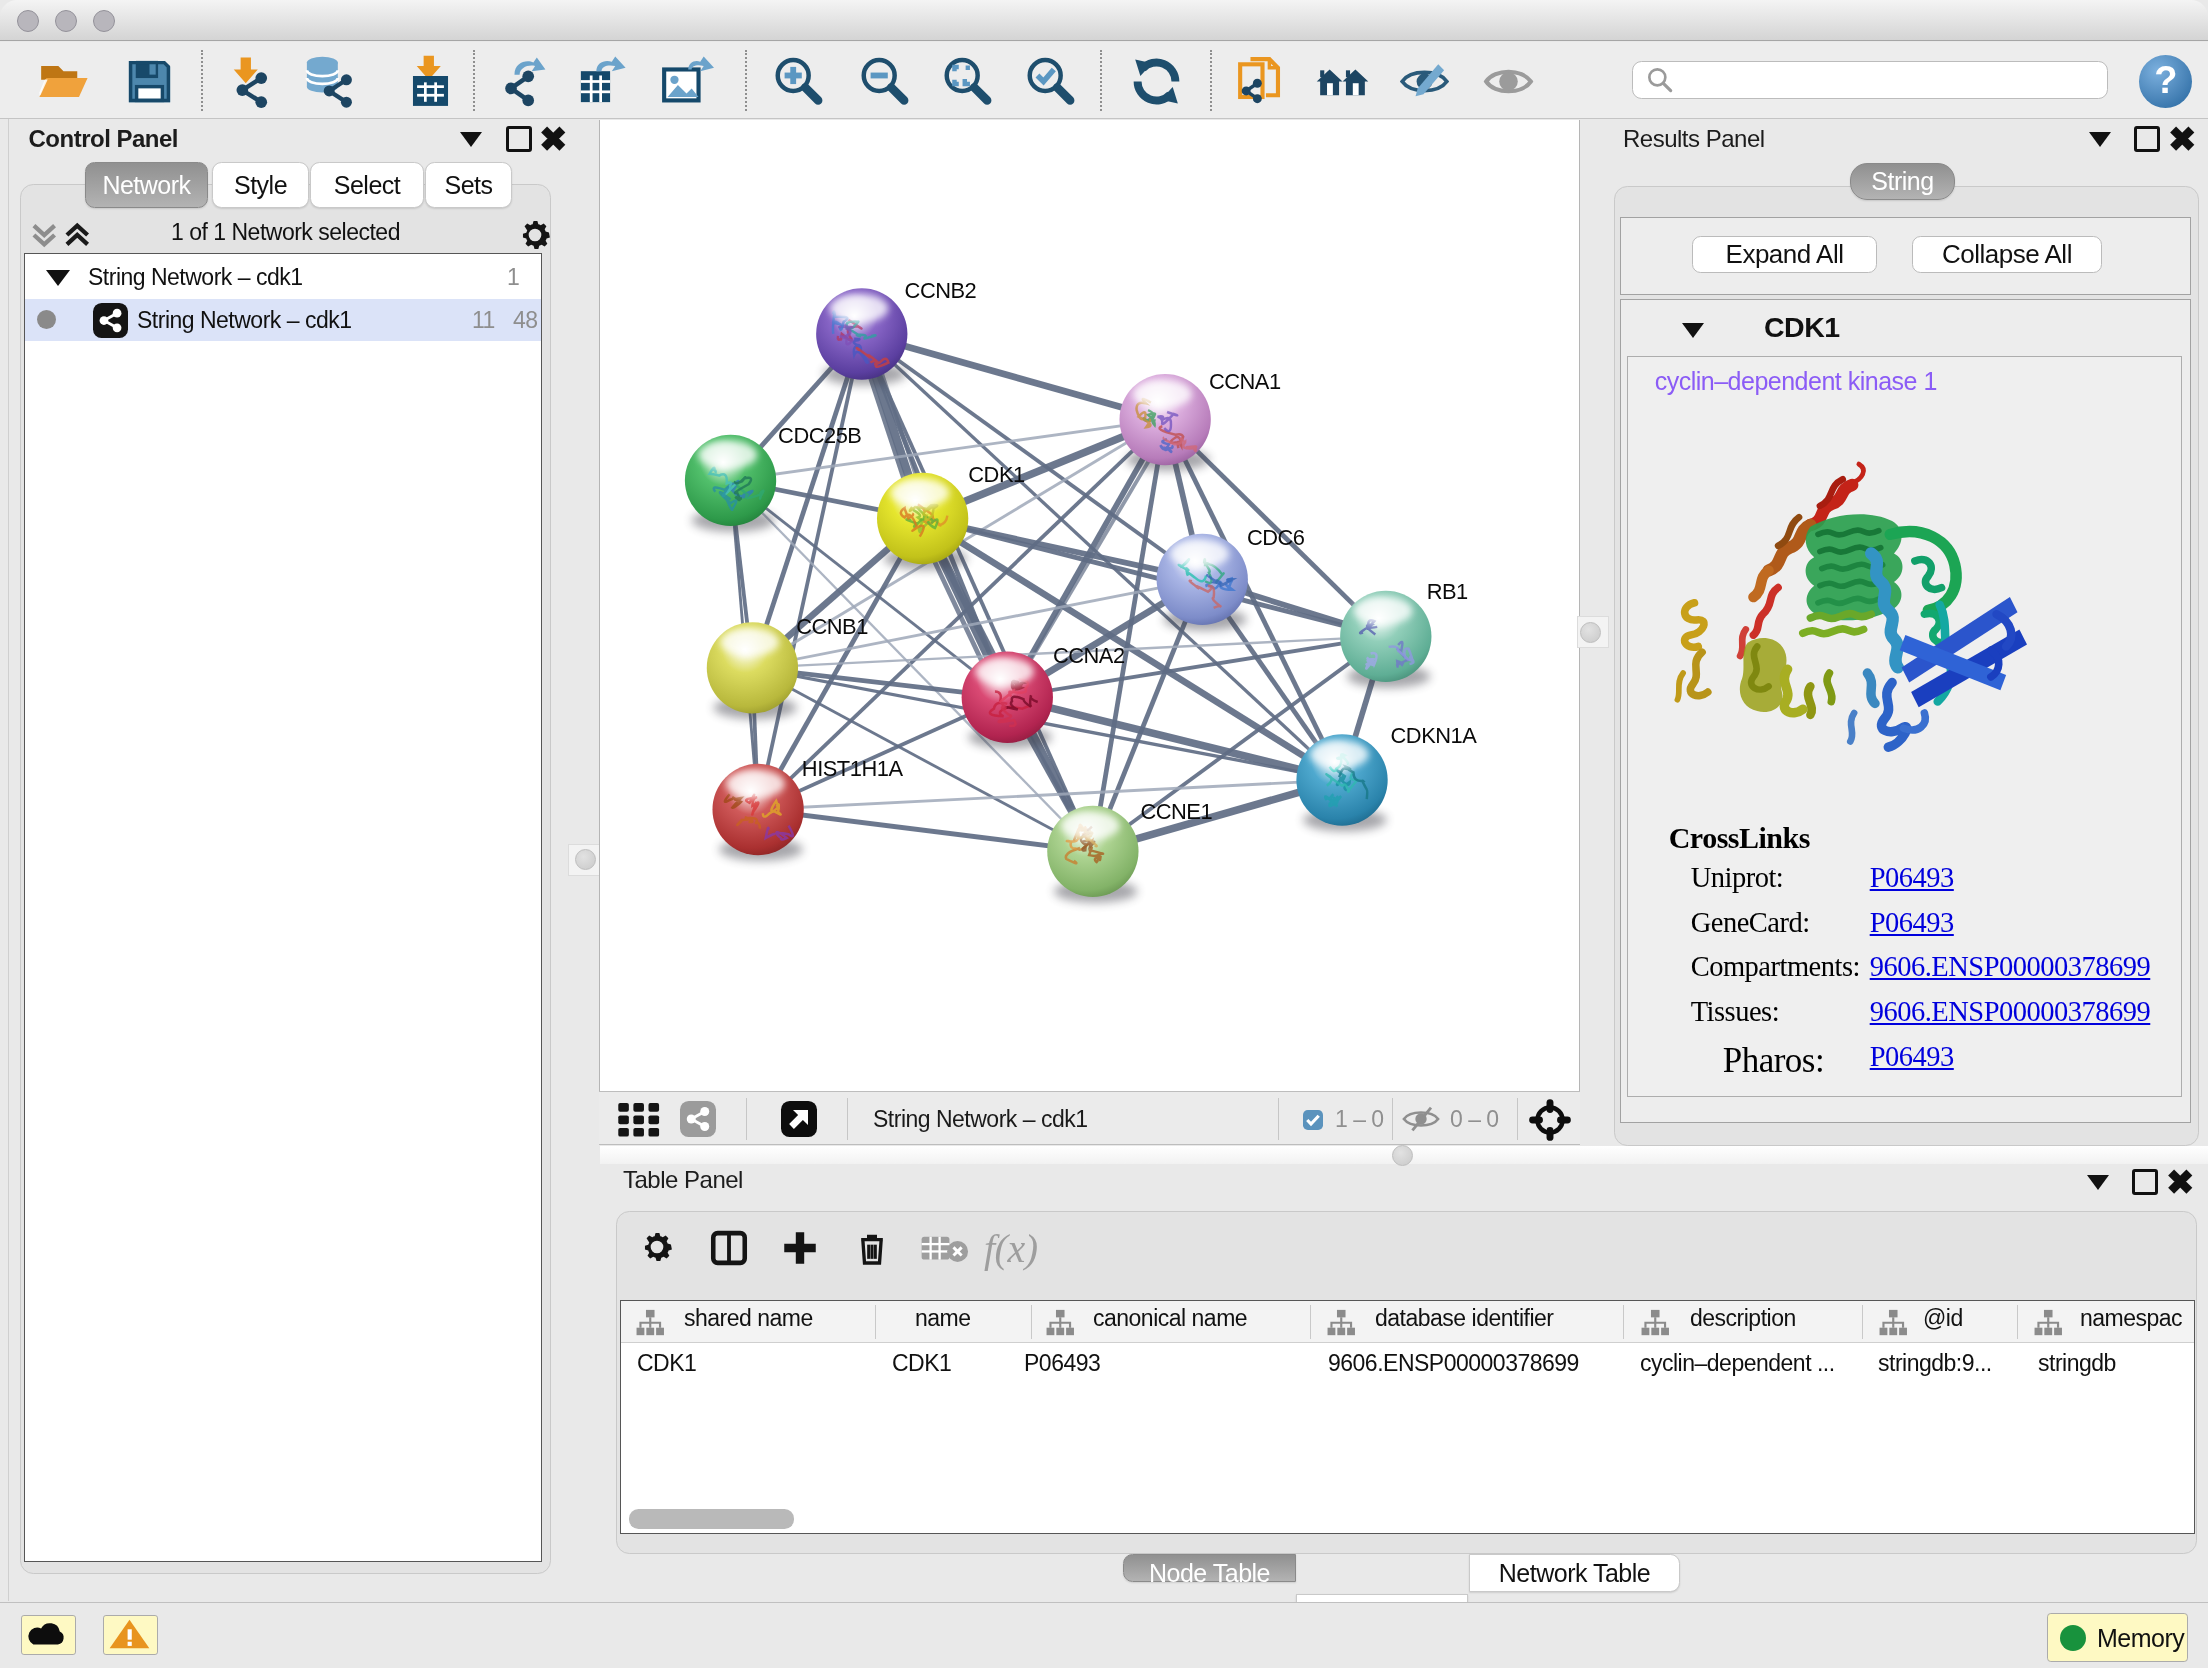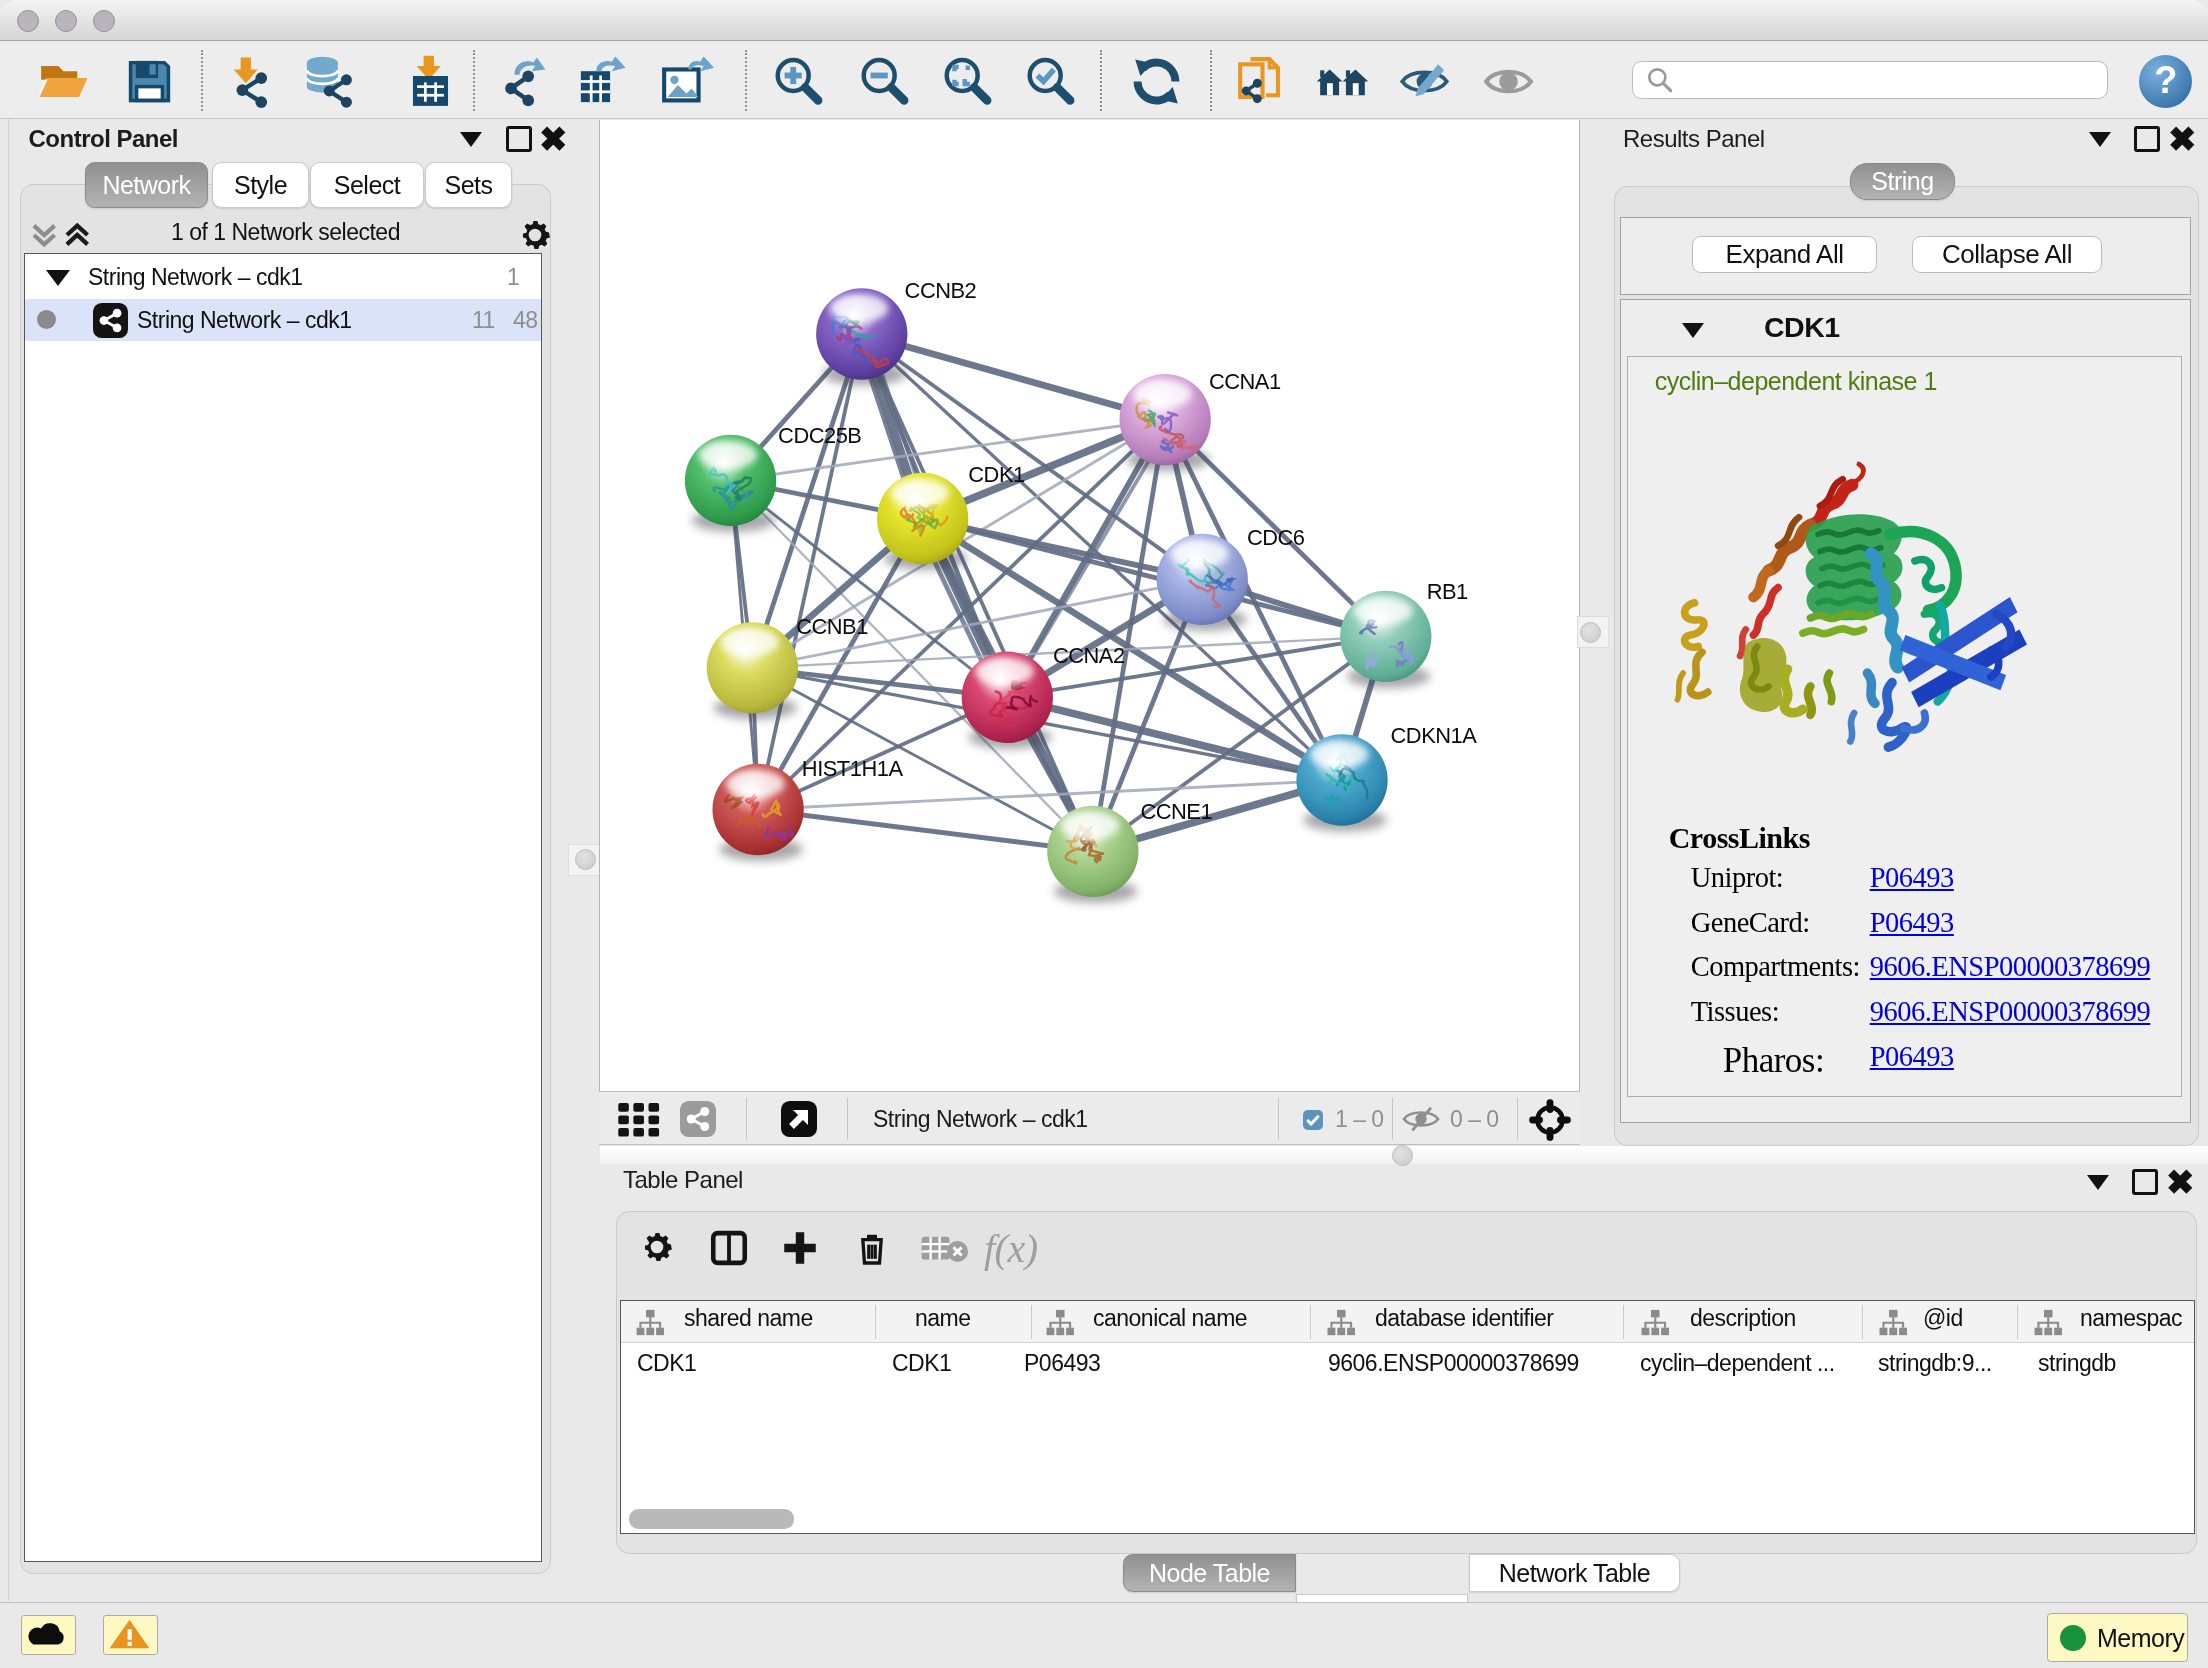--- a/index.html
+++ b/index.html
@@ -630,21 +630,21 @@
 
   <div class="rbox" style="left:1620px; top:217px; width:571px; height:78px;">
     <div class="btn" style="left:71px; top:18px; width:185px; height:37px; line-height:34px;">Expand All</div>
     <div class="btn" style="left:291px; top:18px; width:190px; height:37px; line-height:34px;">Collapse All</div>
   </div>
 
   <div class="rbox" style="left:1620px; top:299px; width:571px; height:824px;">
     <div class="tri" style="left:61px; top:23px;"></div>
     <div class="abs" style="left:143px; top:11.4px; font-size:28.5px; font-weight:bold; color:#111;">CDK1</div>
     <div class="abs" style="left:5.7px; top:56px; width:555px; height:741px; background:#efefef; border:1px solid #adadad;">
-      <div class="abs" style="left:27px; top:9.5px; font-size:25px; color:#4d7c0f;">cyclin–dependent kinase 1</div>
+      <div class="abs" style="left:27px; top:9.5px; font-size:25px; color:#8b5cf6;">cyclin–dependent kinase 1</div>
       <div class="abs" style="left:38px; top:90px; width:361px; height:323px;"><svg width="361" height="323" viewBox="0 0 380 340">
             <path d="M203 18 C213 24 206 34 196 38" fill="none" stroke="#c42318" stroke-width="5" stroke-opacity="1.0" stroke-linecap="round"></path>
             <path d="M196 40 C182 44 188 56 174 60 C160 66 168 78 152 82" fill="none" stroke="#c42318" stroke-width="13" stroke-opacity="1.0" stroke-linecap="round"></path>
             <path d="M186 34 C170 42 178 54 162 62" fill="none" stroke="#a81d10" stroke-width="7" stroke-opacity="1.0" stroke-linecap="round"></path>
             <path d="M152 82 C138 88 146 100 130 106 C116 112 124 124 108 130" fill="none" stroke="#b05a1a" stroke-width="13" stroke-opacity="1.0" stroke-linecap="round"></path>
             <path d="M140 74 C126 84 134 96 118 104" fill="none" stroke="#8f4a10" stroke-width="7" stroke-opacity="1.0" stroke-linecap="round"></path>
             <path d="M108 130 C96 138 104 150 92 158" fill="none" stroke="#c06a20" stroke-width="11" stroke-opacity="1.0" stroke-linecap="round"></path>
             <path d="M118 148 C106 156 114 166 102 176 C94 184 100 192 92 198" fill="none" stroke="#cc3028" stroke-width="8" stroke-opacity="1.0" stroke-linecap="round"></path>
             <path d="M84 192 C76 202 84 210 78 220" fill="none" stroke="#d04038" stroke-width="7" stroke-opacity="1.0" stroke-linecap="round"></path>
             <path d="M30 164 C14 168 18 184 32 182 C46 180 40 196 26 198 C14 200 20 214 34 210" fill="none" stroke="#c8a01a" stroke-width="8" stroke-opacity="1.0" stroke-linecap="round"></path>
@@ -819,21 +819,21 @@
     <div class="td" style="left:16px;">CDK1</div>
     <div class="td" style="left:271px;">CDK1</div>
     <div class="td" style="left:403px;">P06493</div>
     <div class="td" style="left:707px;">9606.ENSP00000378699</div>
     <div class="td" style="left:1019px;">cyclin–dependent ...</div>
     <div class="td" style="left:1257px;">stringdb:9...</div>
     <div class="td" style="left:1417px;">stringdb</div>
     <div class="abs" style="left:7.6px; top:208px; width:165px; height:20px; border-radius:9.5px; background:#b9b9b9;"></div>
   </div>
 
-  <div class="tab tabsel" style="left:1123px; top:1554px; width:173px; height:38px; line-height:36px; border-radius:9.5px 0 0 9.5px;">Node Table</div>
+  <div class="tab tabsel" style="left:1123px; top:1554px; width:173px; height:28px; line-height:36px; border-radius:9.5px 0 0 9.5px;">Node Table</div>
   <div class="tab" style="left:1296px; top:1554px; width:172px; height:40px; line-height:36px; border-radius:0;margin-top:40px;">Edge Table</div>
   <div class="tab" style="left:1469px; top:1554px; width:211px; height:38px; line-height:36px; border-radius:0 9.5px 9.5px 0;">Network Table</div>
 </div>
 
 <div id="statusbar">
   <div class="sbtn" style="left:21px; top:12.4px; width:55px; height:40px;">
     <svg width="51" height="36" viewBox="0 0 27 19">
         <path fill="#0d0d0d" d="M20 8.2a5.3 5.3 0 00-9.9-1.6A4.3 4.3 0 006 15h13a3.6 3.6 0 001-6.8z"></path>
       </svg>
   </div>

